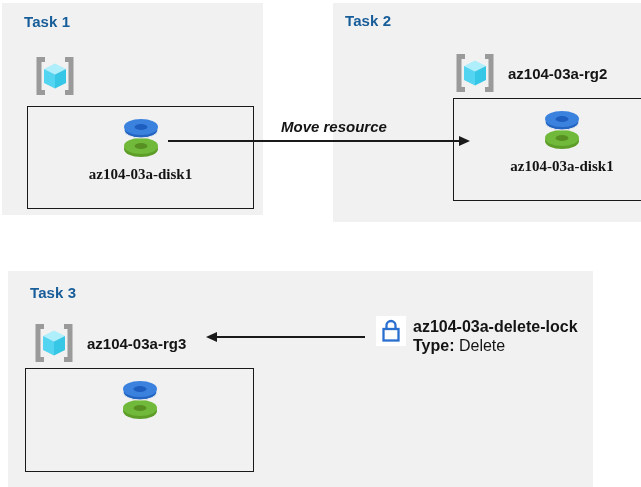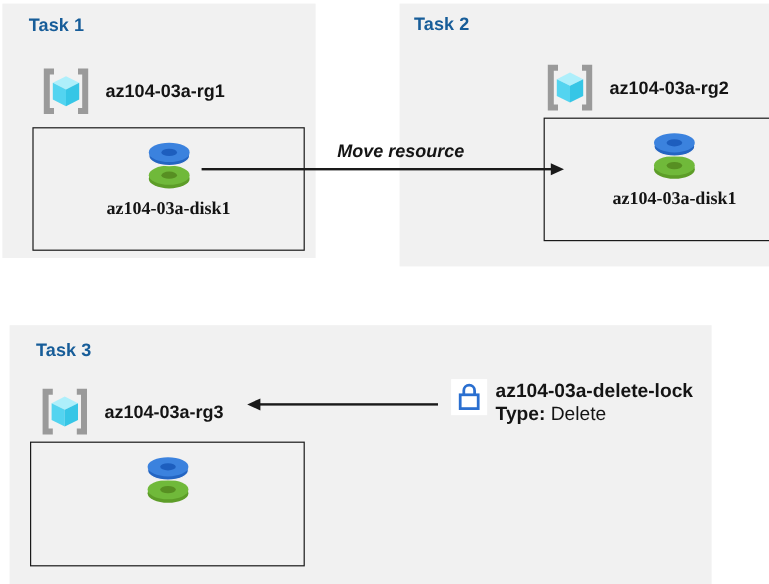--- a/index.html
+++ b/index.html
@@ -126,21 +126,20 @@
     <div class="rg-row">
       <span class="icon">
         <svg width="44" height="40" viewBox="0 0 44 40">
           <path d="M12 3.5 H6 V36.5 H12" fill="none" stroke="#9a9a9a" stroke-width="5"></path>
           <path d="M32 3.5 H38 V36.5 H32" fill="none" stroke="#9a9a9a" stroke-width="5"></path>
           <polygon points="22,7.5 33,13 22,18.5 11,13" fill="#aeeffb"></polygon>
           <polygon points="11,13 22,18.5 22,32.5 11,27" fill="#53d4f0"></polygon>
           <polygon points="33,13 22,18.5 22,32.5 33,27" fill="#36c6e6"></polygon>
         </svg>
       </span>
-      <span class="rg-label">az104-03a-rg1</span>
     </div>
 
     <div class="resource-box">
       <span class="icon">
         <svg width="48" height="44" viewBox="0 0 48 44">
           <ellipse cx="24" cy="33" rx="17" ry="8" fill="#5d9d28"></ellipse>
           <ellipse cx="24" cy="30" rx="17" ry="8" fill="#70b93a"></ellipse>
           <ellipse cx="24" cy="30" rx="6.5" ry="3" fill="#578f22"></ellipse>
           <ellipse cx="24" cy="14" rx="17" ry="8" fill="#2465c2" stroke="#f1f1f1" stroke-width="1"></ellipse>
           <ellipse cx="24" cy="11" rx="17" ry="8" fill="#3b82de"></ellipse>

